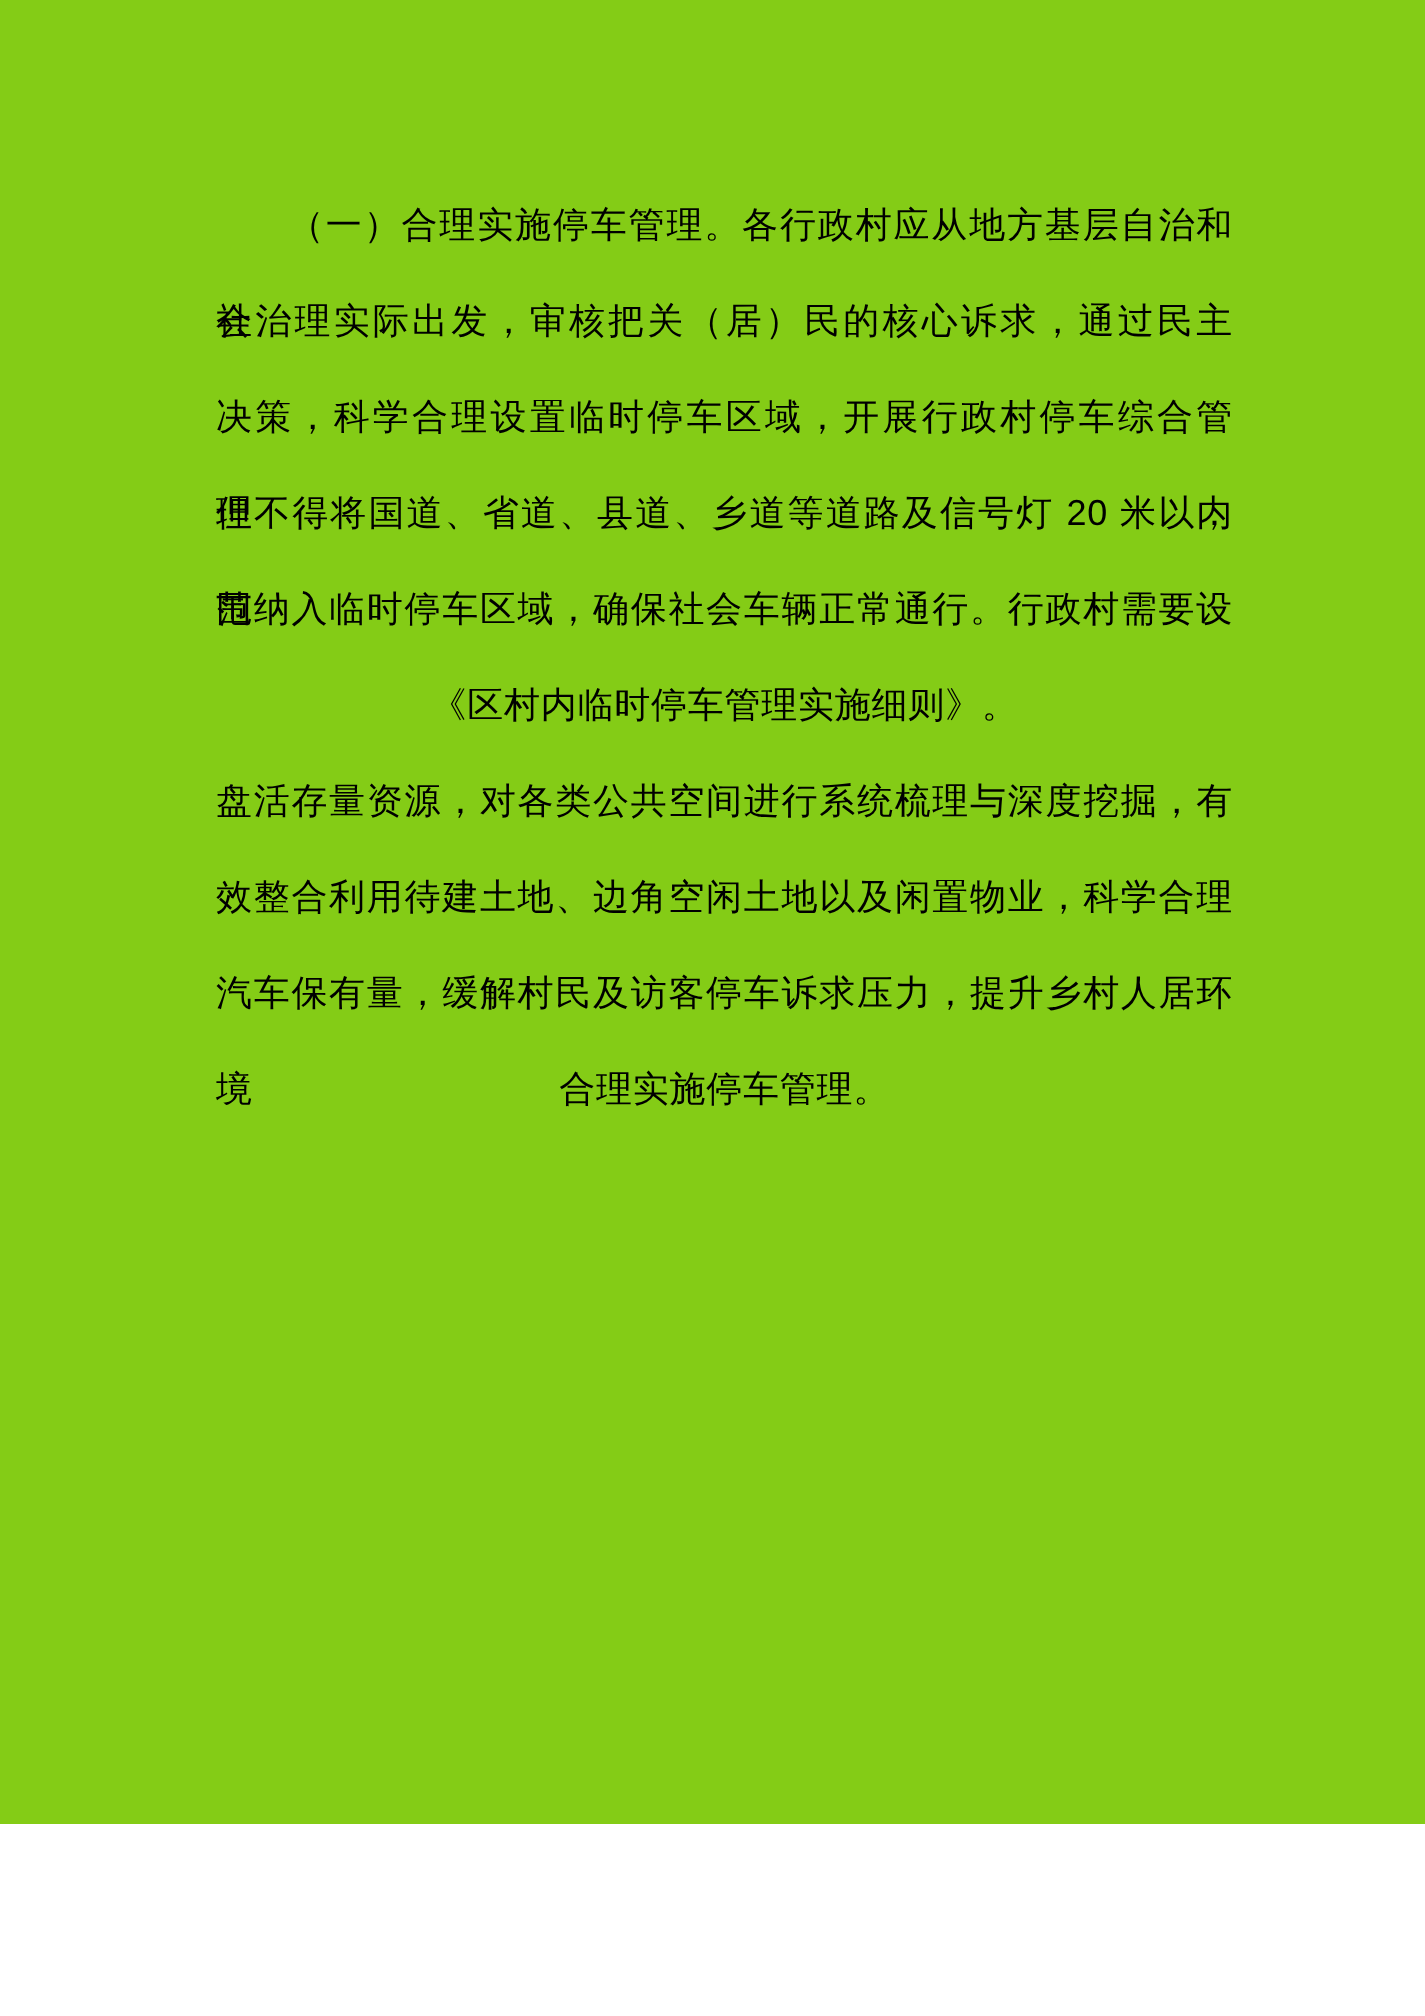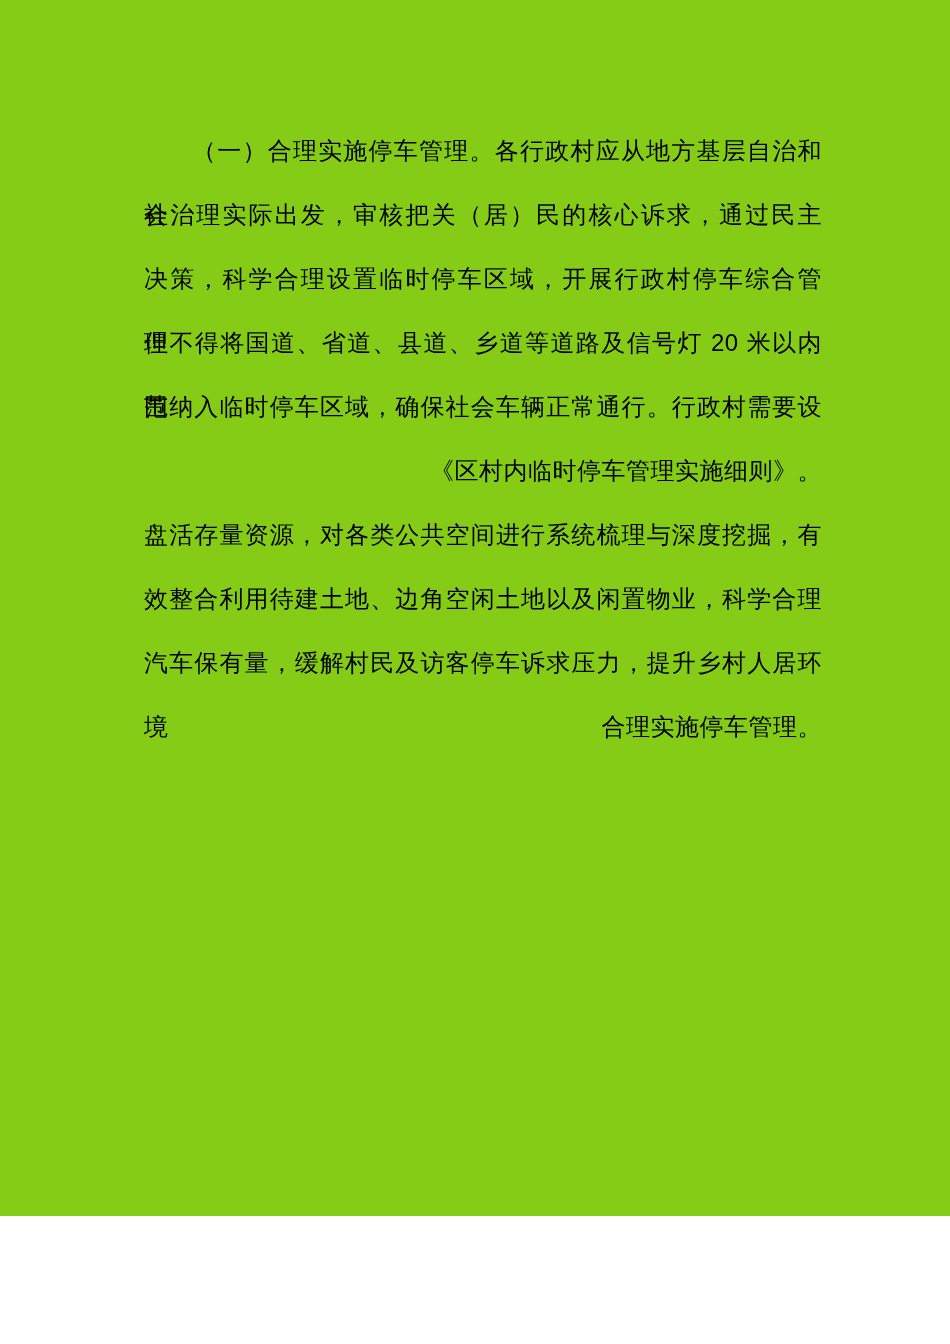--- a/index.html
+++ b/index.html
@@ -31,21 +31,21 @@
   }
   .paragraph {
     margin: 0;
     padding: 0;
   }
   .line {
     height: 64px;
     line-height: 64px;
     font-size: 24px;
     letter-spacing: 0.5px;
-    text-align: right;
+    text-align: center;
     overflow: visible;
     white-space: normal;
   }
   .line.just {
     text-align: justify;
     text-align-last: justify;
     text-justify: inter-character;
   }
   .line.indent {
     text-indent: 2em;

